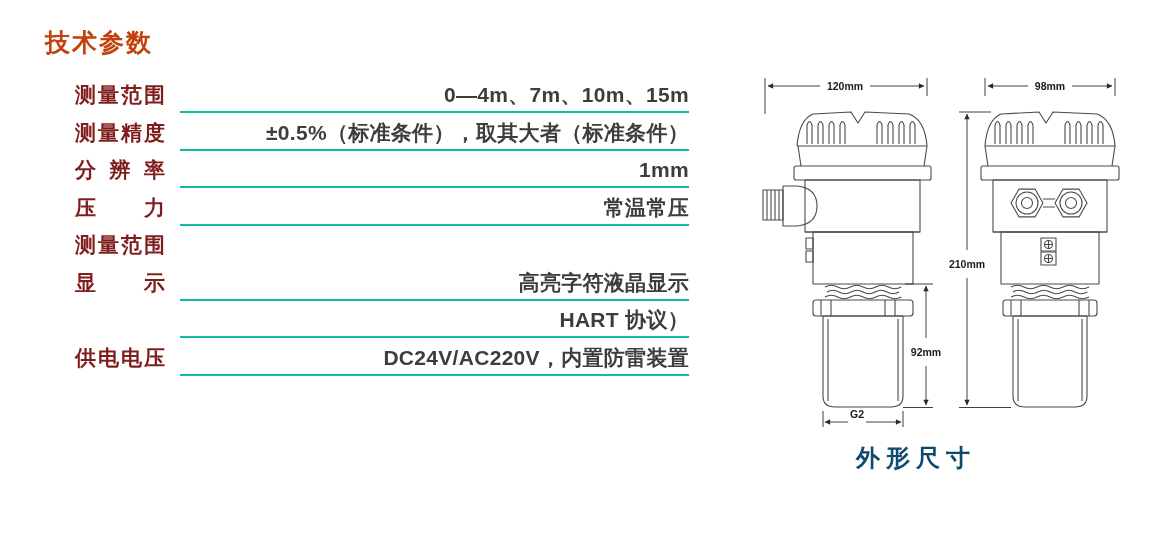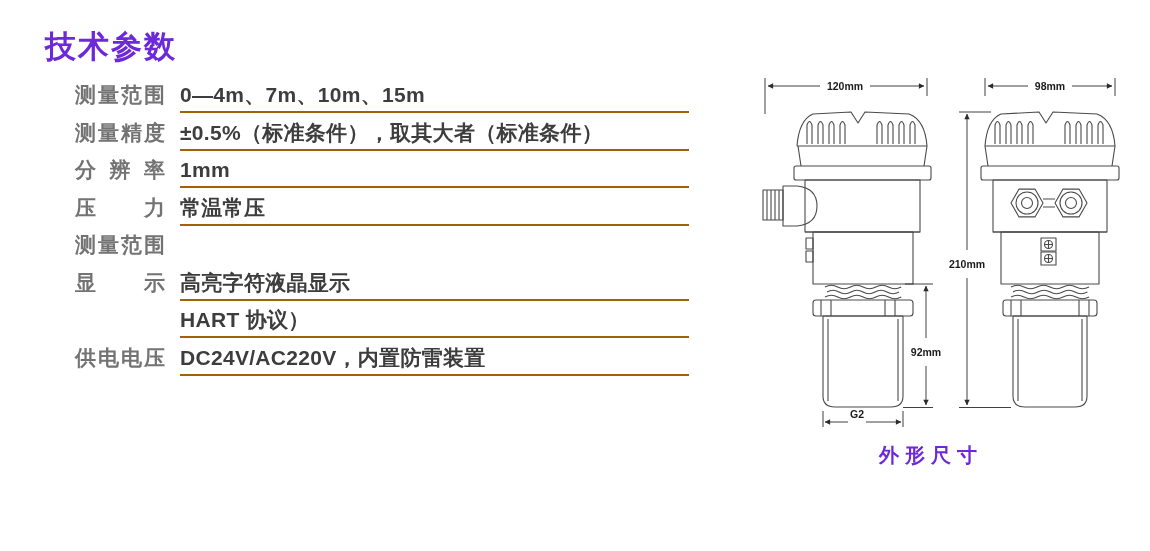--- a/index.html
+++ b/index.html
@@ -2,38 +2,38 @@
 <html><head>
 <meta charset="utf-8">
 <style>
   html,body{margin:0;padding:0;background:#fff;}
   .page{
     position:relative;width:1150px;height:551px;background:#ffffff;overflow:hidden;
     font-family:"Liberation Sans","DejaVu Sans",sans-serif;
   }
   .title{
     position:absolute;left:45px;top:26px;
-    font-size:31px;font-weight:bold;color:#6d28d9;letter-spacing:2px;
+    font-size:25px;font-weight:bold;color:#c2410c;letter-spacing:2px;
   }
   .spec-table{position:absolute;left:75px;top:78px;width:614px;}
   .row{display:flex;height:35px;margin-bottom:2.5px;}
   .lbl{
-    width:90px;flex:none;font-size:21px;font-weight:600;color:#737373;
+    width:90px;flex:none;font-size:21px;font-weight:600;color:#7f1d1d;
     text-align:justify;text-align-last:justify;line-height:34px;white-space:nowrap;
   }
   .val{
     margin-left:15px;flex:1;font-size:21px;font-weight:600;color:#3d3d3d;
     line-height:34px;white-space:nowrap;letter-spacing:0.3px;
   }
-  .u{border-bottom:2px solid #a16207;}
+  .u{border-bottom:2px solid #14b8a6;text-align:right;}
   .fig{position:absolute;left:745px;top:62px;width:400px;height:380px;text-align:right;}
   .fig svg text{font-family:"Liberation Sans",sans-serif;font-size:10.5px;font-weight:bold;fill:#1a1a1a;}
   .caption{
-    position:absolute;left:856px;top:442px;width:150px;text-align:center;
-    font-size:20px;font-weight:bold;color:#6d28d9;letter-spacing:6px;
+    position:absolute;left:856px;top:442px;width:150px;
+    font-size:24px;font-weight:bold;color:#0c4a6e;letter-spacing:6px;
   }
 </style>
 </head>
 <body>
 
 <div class="page">
 
   <div class="title">技术参数</div>
 
   <div class="spec-table">

